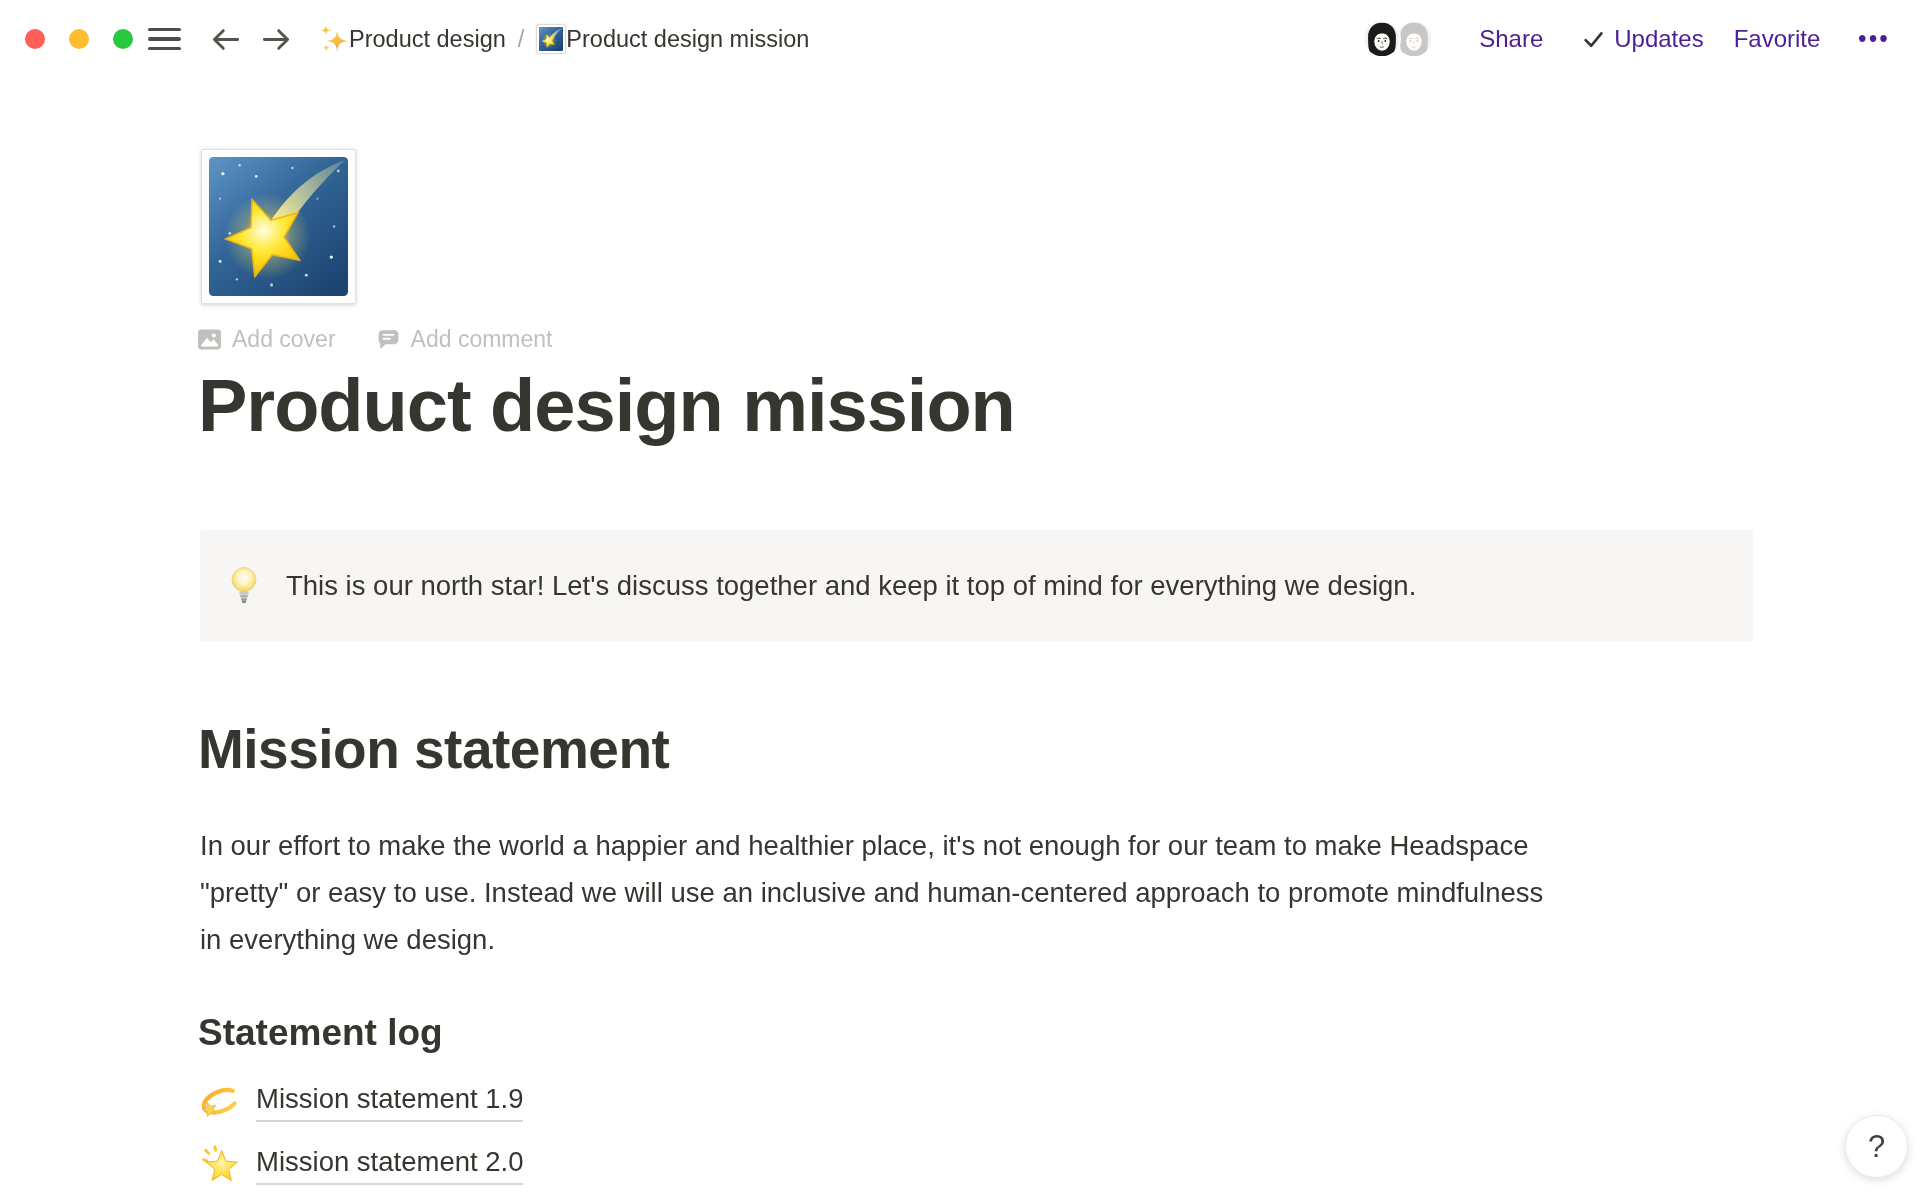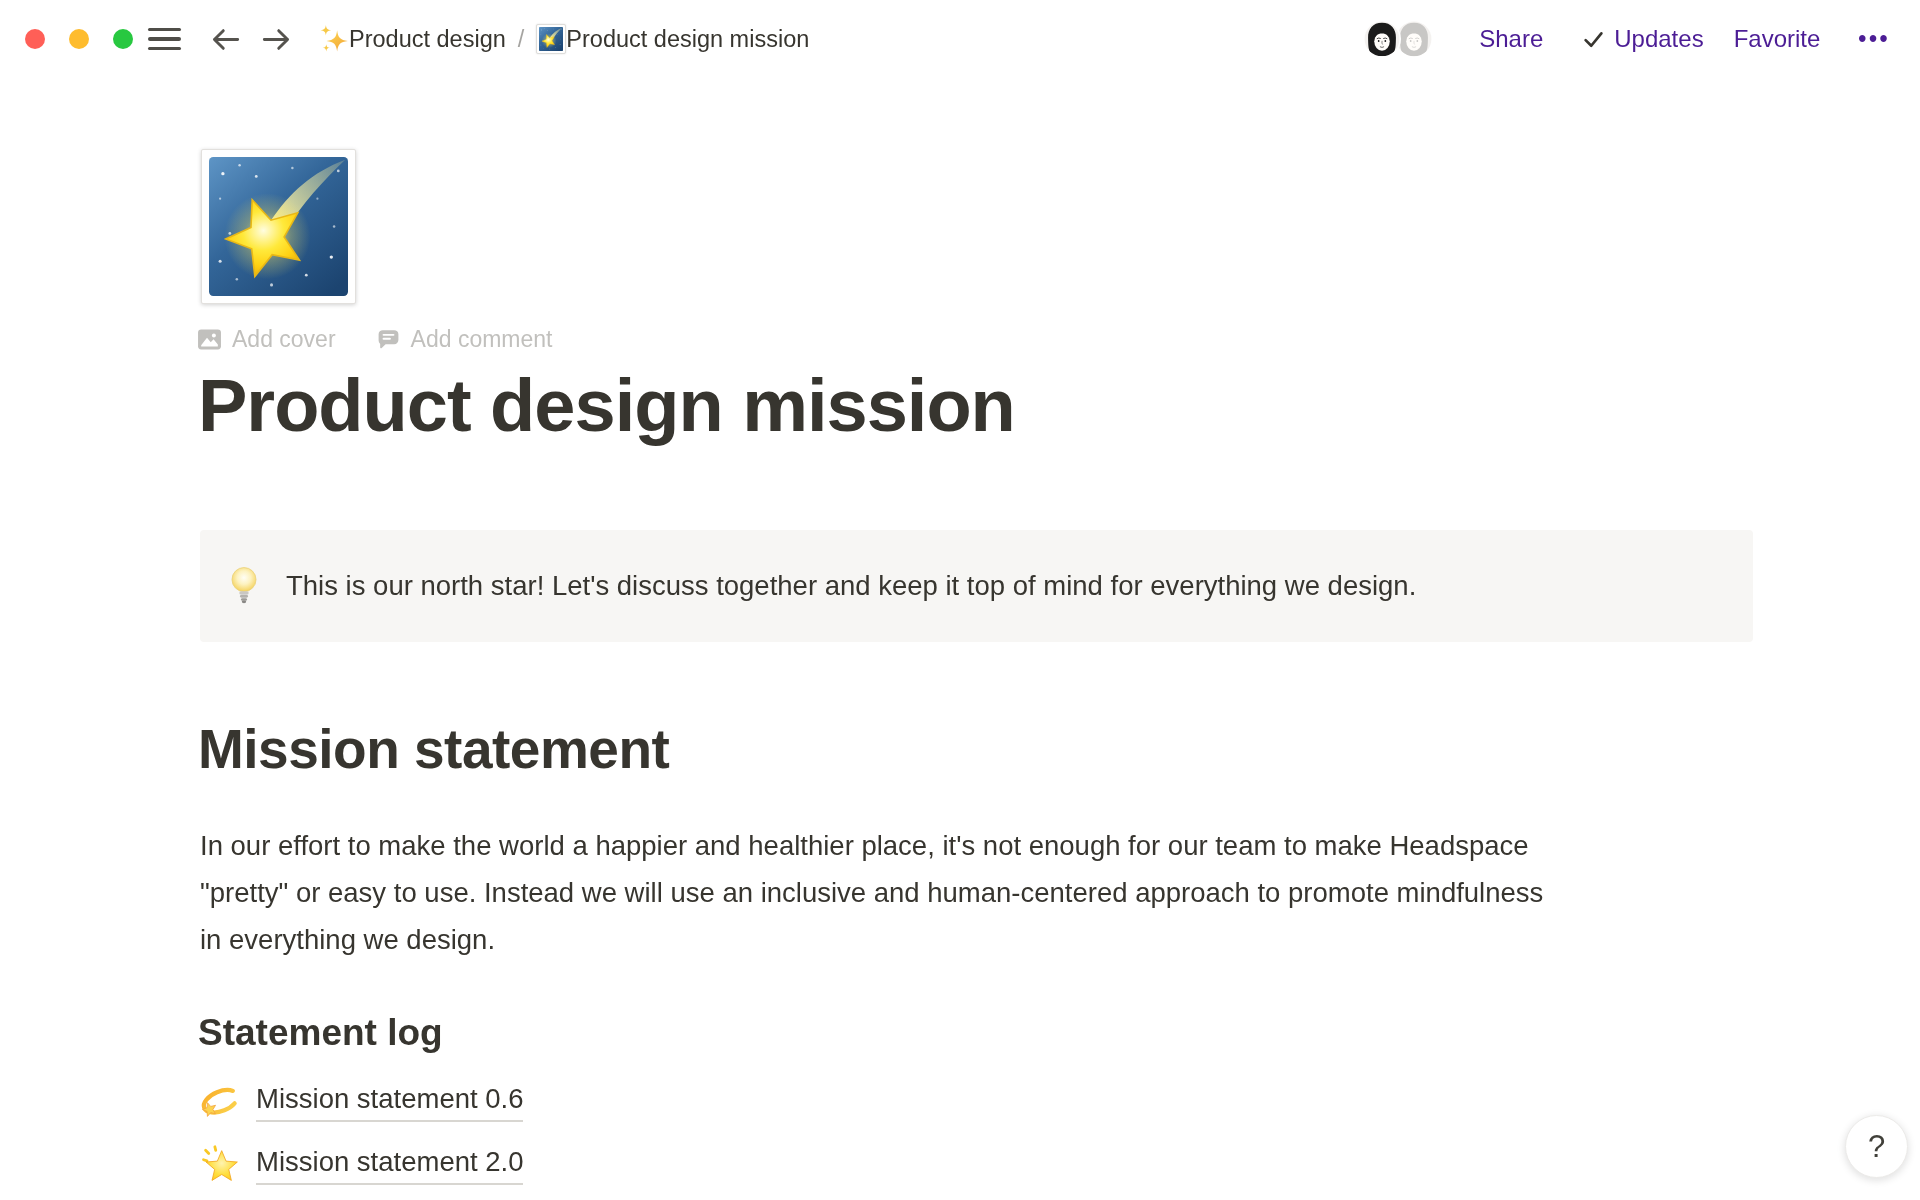--- a/index.html
+++ b/index.html
@@ -317,21 +317,21 @@
 
   <h3 class="h3">Statement log</h3>
 
   <div class="links">
     <div class="page-link clickable">
       <span class="emoji">
         <svg width="46" height="40" viewBox="0 0 28 24">
             <use href="#sym-dizzy"></use>
           </svg>
       </span>
-      <span class="label">Mission statement 0.6</span>
+      <span class="label">Mission statement 1.9</span>
     </div>
     <div class="page-link clickable">
       <span class="emoji">
         <svg width="42" height="42" viewBox="0 0 24 24">
             <use href="#sym-gstar"></use>
           </svg>
       </span>
       <span class="label">Mission statement 2.0</span>
     </div>
   </div>

